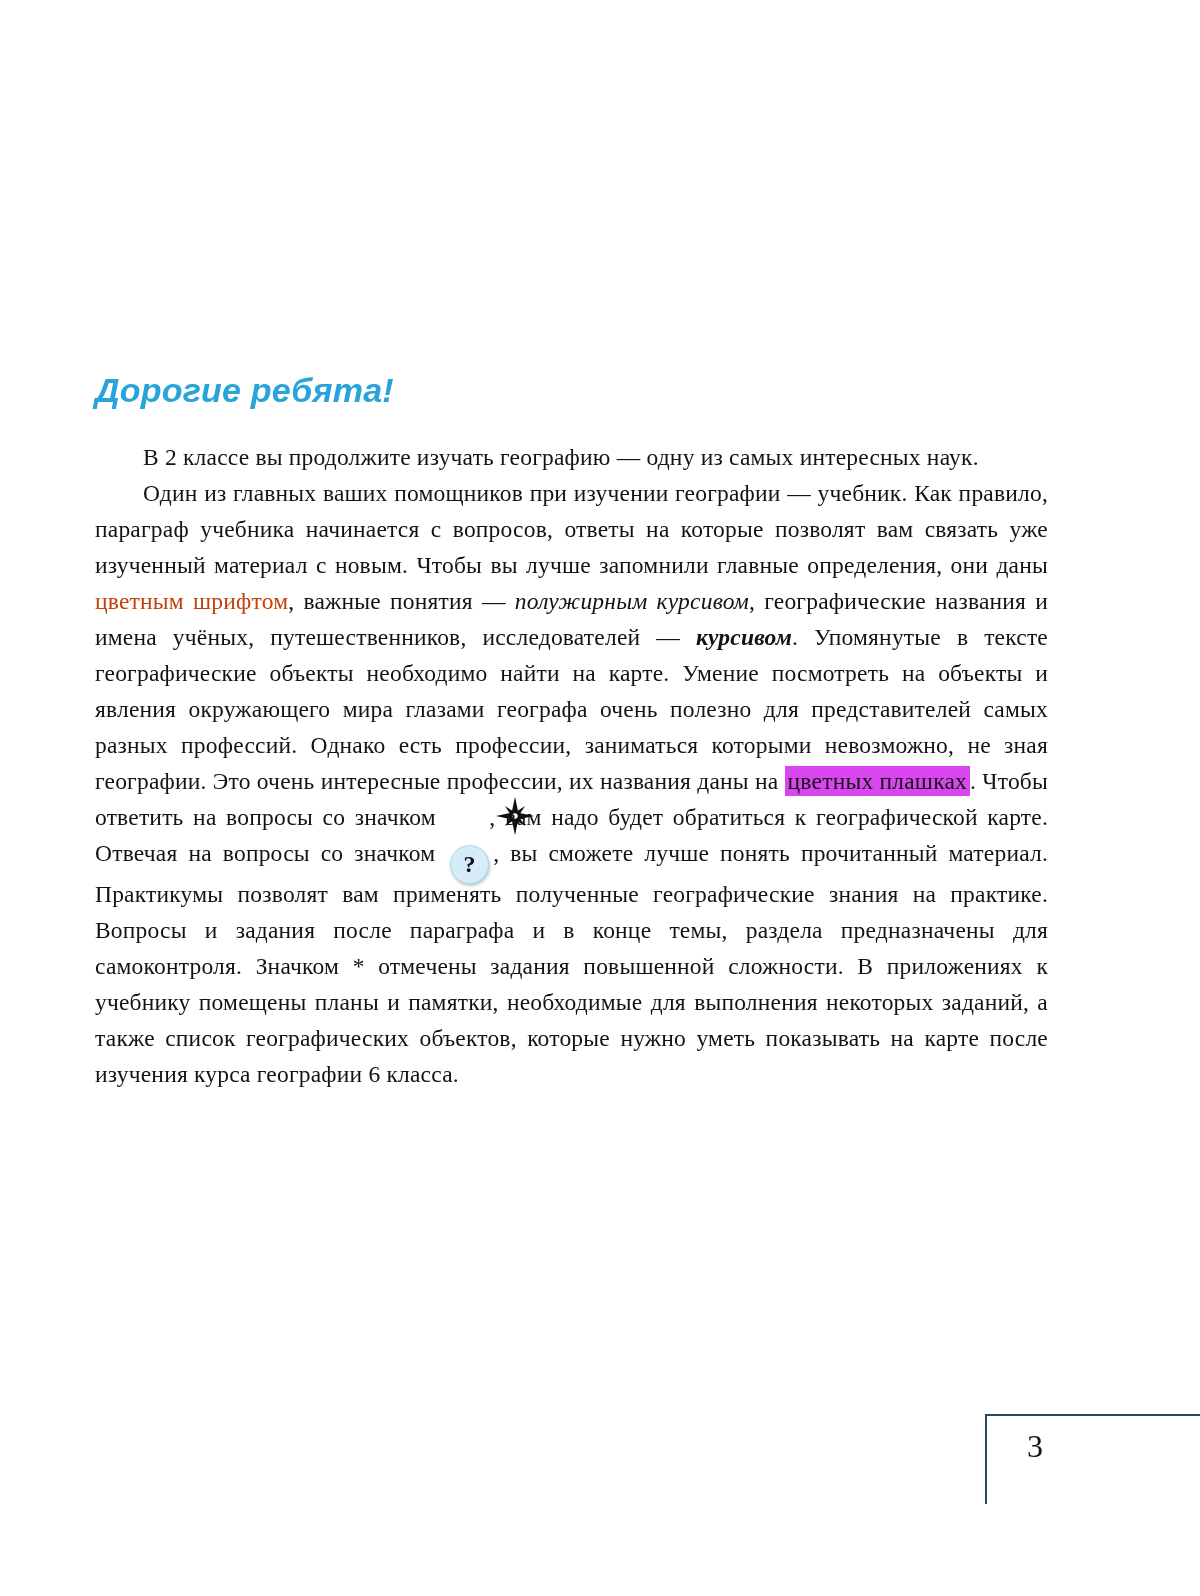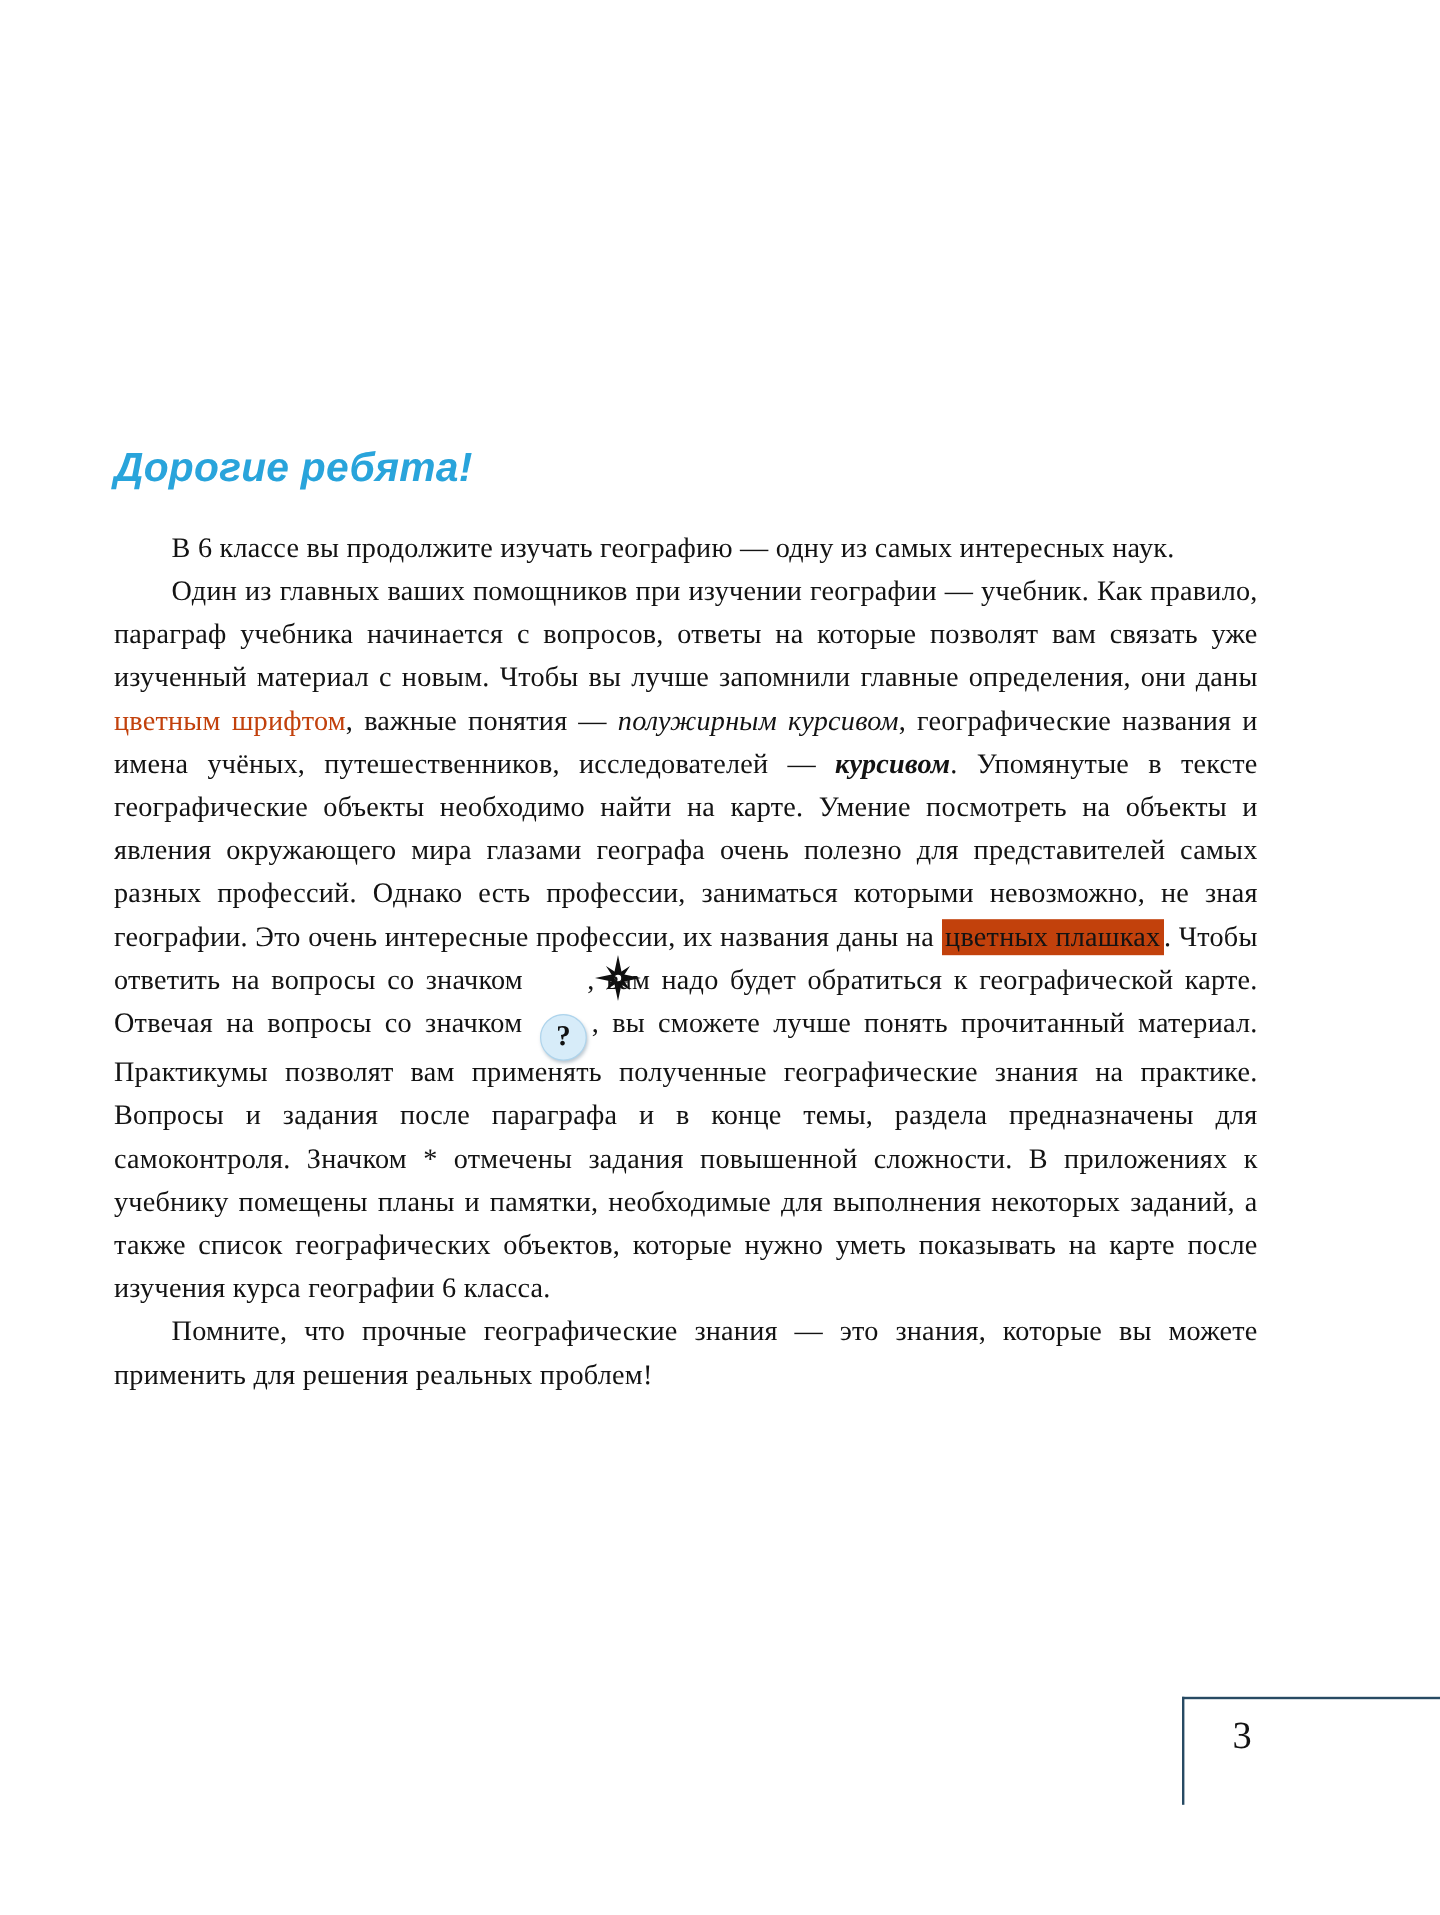--- a/index.html
+++ b/index.html
@@ -47,21 +47,21 @@
   }
   .seg.bold-italic {
     font-weight: normal;
     font-style: italic;
   }
   .seg.italic {
     font-style: italic;
     font-weight: bold;
   }
   .seg.highlight {
-    background: #c2410c;
+    background: #d946ef;
     padding: 2px 3px;
     box-decoration-break: clone;
     font-family: Liberation Serif, serif;
     -webkit-box-decoration-break: clone;
   }
   .compass-icon {
     display: inline-block;
     width: 40px;
     height: 40px;
     vertical-align: -11px;
@@ -104,29 +104,28 @@
     color: #131313;
   }
 </style>
 </head>
 <body>
 
 <div class="sheet">
   <div class="content-column">
     <h1 class="page-heading">Дорогие ребята!</h1>
     <div class="body-text">
-        <p class="para"><span class="seg text">В 6 классе вы продолжите изучать географию — одну из самых интересных наук.</span></p>
+        <p class="para"><span class="seg text">В 2 классе вы продолжите изучать географию — одну из самых интересных наук.</span></p>
         <p class="para"><span class="seg text">Один из главных ваших помощников при изучении географии — учебник. Как правило, параграф учебника начинается с вопросов, ответы на которые позволят вам связать уже изученный материал с новым. Чтобы вы лучше запомнили главные определения, они даны </span><span class="seg colored">цветным шрифтом</span><span class="seg text">, важные понятия — </span><span class="seg bold-italic">полужирным курсивом</span><span class="seg text">, географические названия и имена учёных, путешественников, исследователей — </span><span class="seg italic">курсивом</span><span class="seg text">. Упомянутые в тексте географические объекты необходимо найти на карте. Умение посмотреть на объекты и явления окружающего мира глазами географа очень полезно для представителей самых разных профессий. Однако есть профессии, заниматься которыми невозможно, не зная географии. Это очень интересные профессии, их названия даны на </span><span class="seg highlight">цветных плашках</span><span class="seg text">. Чтобы ответить на вопросы со значком </span><span class="compass-icon">
   <svg viewBox="0 0 48 48" width="40" height="40">
     <g fill="#0f0f0f">
       <polygon points="24,1 28,20 47,24 28,28 24,47 20,28 1,24 20,20"></polygon>
       <polygon points="24,7 27,21 41,24 27,27 24,41 21,27 7,24 21,21" transform="rotate(45 24 24)"></polygon>
     </g>
     <circle cx="24" cy="24" r="4" fill="#ffffff" stroke="#0f0f0f" stroke-width="1.5"></circle>
   </svg>
 </span><span class="seg text">, вам надо будет обратиться к географической карте. Отвечая на вопросы со значком </span><span class="q-icon">?</span><span class="seg text">, вы сможете лучше понять прочитанный материал. Практикумы позволят вам применять полученные географические знания на практике. Вопросы и задания после параграфа и в конце темы, раздела предназначены для самоконтроля. Значком * отмечены задания повышенной сложности. В приложениях к учебнику помещены планы и памятки, необходимые для выполнения некоторых заданий, а также список географических объектов, которые нужно уметь показывать на карте после изучения курса географии 6 класса.</span></p>
-        <p class="para"><span class="seg text">Помните, что прочные географические знания — это знания, которые вы можете применить для решения реальных проблем!</span></p>
       </div>
   </div>
   <div class="page-number-box">
     <span class="page-number">3</span>
   </div>
 </div>
 
 </body></html>

